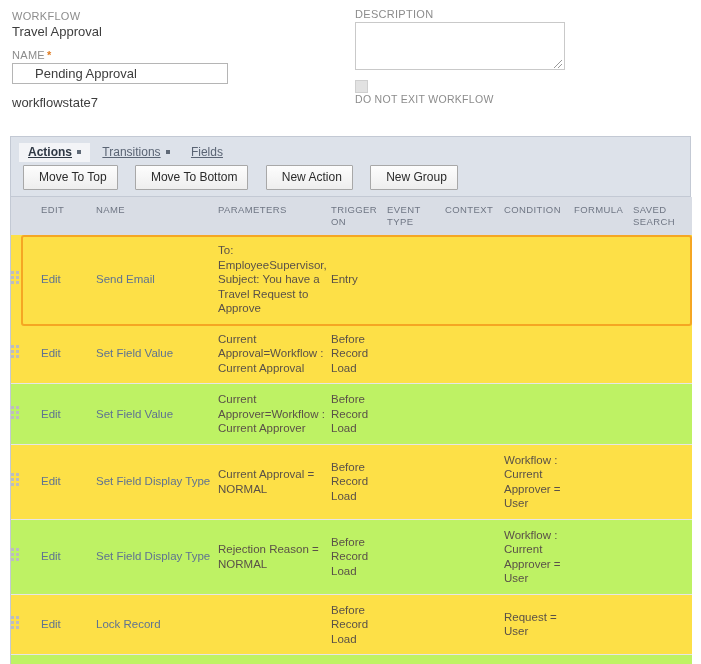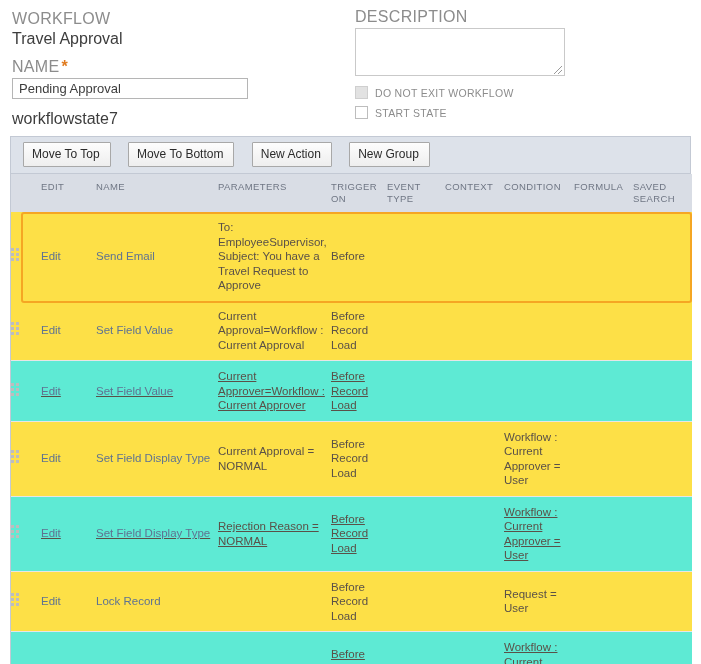--- a/index.html
+++ b/index.html
@@ -30,46 +30,46 @@
     top: 10px;
     width: 330px;
   }
   .col-right {
     position: absolute;
     left: 355px;
     top: 8px;
     width: 330px;
   }
   .field-label {
-    font-size: 16px;
+    font-size: 11px;
     letter-spacing: .3px;
     color: #8c8c8c;
     text-transform: uppercase;
     margin-bottom: 2px;
     display: block;
   }
   .req-star {
     color: #e07b1f;
     font-weight: bold;
     margin-left: 2px;
   }
   .field-value {
-    font-size: 16px;
+    font-size: 13px;
     color: #3d3d3d;
     margin-bottom: 10px;
   }
   .text-input {
-    width: 236px;
+    width: 216px;
     height: 21px;
     border: 1px solid #b5b5b5;
     background: #ffffff;
     font-family: "Liberation Sans", sans-serif;
     font-size: 13px;
     color: #3d3d3d;
-    padding: 1px 6px;
+    padding: 1px 22px;
     box-sizing: border-box;
     margin-bottom: 11px;
     display: block;
   }
   .desc-box {
     width: 210px;
     height: 48px;
     border: 1px solid #c9c9c9;
     background: #ffffff;
     box-sizing: border-box;
@@ -78,22 +78,23 @@
   }
   .resize-grip {
     position: absolute;
     right: 1px;
     bottom: 1px;
     width: 10px;
     height: 10px;
   }
   .cb-row {
     display: flex;
-    align-items: flex-end;
+    align-items: flex-start;
     margin-bottom: 7px;
+    flex-direction: column;
   }
   .cb {
     width: 13px;
     height: 13px;
     border: 1px solid #bdbdbd;
     background: #ffffff;
     box-sizing: border-box;
     margin-right: 7px;
   }
   .cb.disabled {
@@ -148,21 +149,21 @@
   .btnrow {
     padding: 5px 0 6px 12px;
   }
   .btn {
     display: inline-block;
     border: 1px solid #a8a8a8;
     background: linear-gradient(#fdfdfd, #eeeeee);
     font-family: "Liberation Sans", sans-serif;
     font-size: 12px;
     color: #2b2b2b;
-    padding: 4px 10px 5px 8px;
+    padding: 4px 10px 5px 15px;
     margin-right: 14px;
     cursor: pointer;
     border-radius: 1px;
   }
 
   
   .tablewrap {
     background: #ffffff;
     border-top: 1px solid #c3c9d4;
     position: relative;
@@ -185,21 +186,21 @@
     line-height: 12px;
   }
   table.grid td {
     font-size: 11.5px;
     color: #5a5148;
     vertical-align: middle;
     padding: 8px 6px 8px 0;
     line-height: 14.5px;
     border-bottom: 1px solid #e6e6e6;
   }
-  tr.r-odd td { background: #5eead4; text-decoration: underline; }
+  tr.r-odd td { background: #bef264; }
   tr.r-even td { background: #fde047; }
   td.link a, .lnk {
     color: #5f7391;
     text-decoration: none;
     cursor: pointer;
   }
   .handle {
     width: 9px;
     height: 13px;
     display: inline-block;
@@ -255,30 +256,31 @@
           <line x1="9" y1="1" x2="1" y2="9" stroke="#9a9a9a" stroke-width="1"></line>
           <line x1="9" y1="5" x2="5" y2="9" stroke="#9a9a9a" stroke-width="1"></line>
         </svg>
       </span>
     </div>
 
     <div class="cb-row">
       <span class="cb disabled"></span>
       <span class="cb-label">DO NOT EXIT WORKFLOW</span>
     </div>
-    <div class="cb-row">
-      <span class="cb"></span>
-      <span class="cb-label">START STATE</span>
-    </div>
   </div>
 
 </div>
 
 <div class="panel">
 
+  <div class="tabbar">
+    <span class="tab active"><span class="u">Actions</span><span class="dot-caret"></span></span>
+    <span class="tab"><span class="u">Transitions</span><span class="dot-caret"></span></span>
+    <span class="tab"><span class="u">Fields</span></span>
+  </div>
 
   <div class="btnrow">
     <span class="btn">Move To Top</span>
     <span class="btn">Move To Bottom</span>
     <span class="btn">New Action</span>
     <span class="btn">New Group</span>
   </div>
 
   <div class="tablewrap">
     <table class="grid">
@@ -314,21 +316,21 @@
                   <rect x="0" y="0" width="3" height="3" fill="#bdbdbd"></rect>
                   <rect x="5" y="0" width="3" height="3" fill="#bdbdbd"></rect>
                   <rect x="0" y="5" width="3" height="3" fill="#bdbdbd"></rect>
                   <rect x="5" y="5" width="3" height="3" fill="#bdbdbd"></rect>
                   <rect x="0" y="10" width="3" height="3" fill="#bdbdbd"></rect>
                   <rect x="5" y="10" width="3" height="3" fill="#bdbdbd"></rect>
                 </svg></span></td>
             <td><span class="lnk">Edit</span></td>
             <td><span class="lnk">Send Email</span></td>
             <td>To: EmployeeSupervisor, Subject: You have a Travel Request to Approve</td>
-            <td>Before</td>
+            <td>Entry</td>
             <td></td>
             <td></td>
             <td></td>
             <td></td>
             <td></td>
           </tr>
           <tr class="r-even">
             <td><span class="handle"><svg width="9" height="13" viewBox="0 0 9 13">
                   <rect x="0" y="0" width="3" height="3" fill="#bdbdbd"></rect>
                   <rect x="5" y="0" width="3" height="3" fill="#bdbdbd"></rect>

